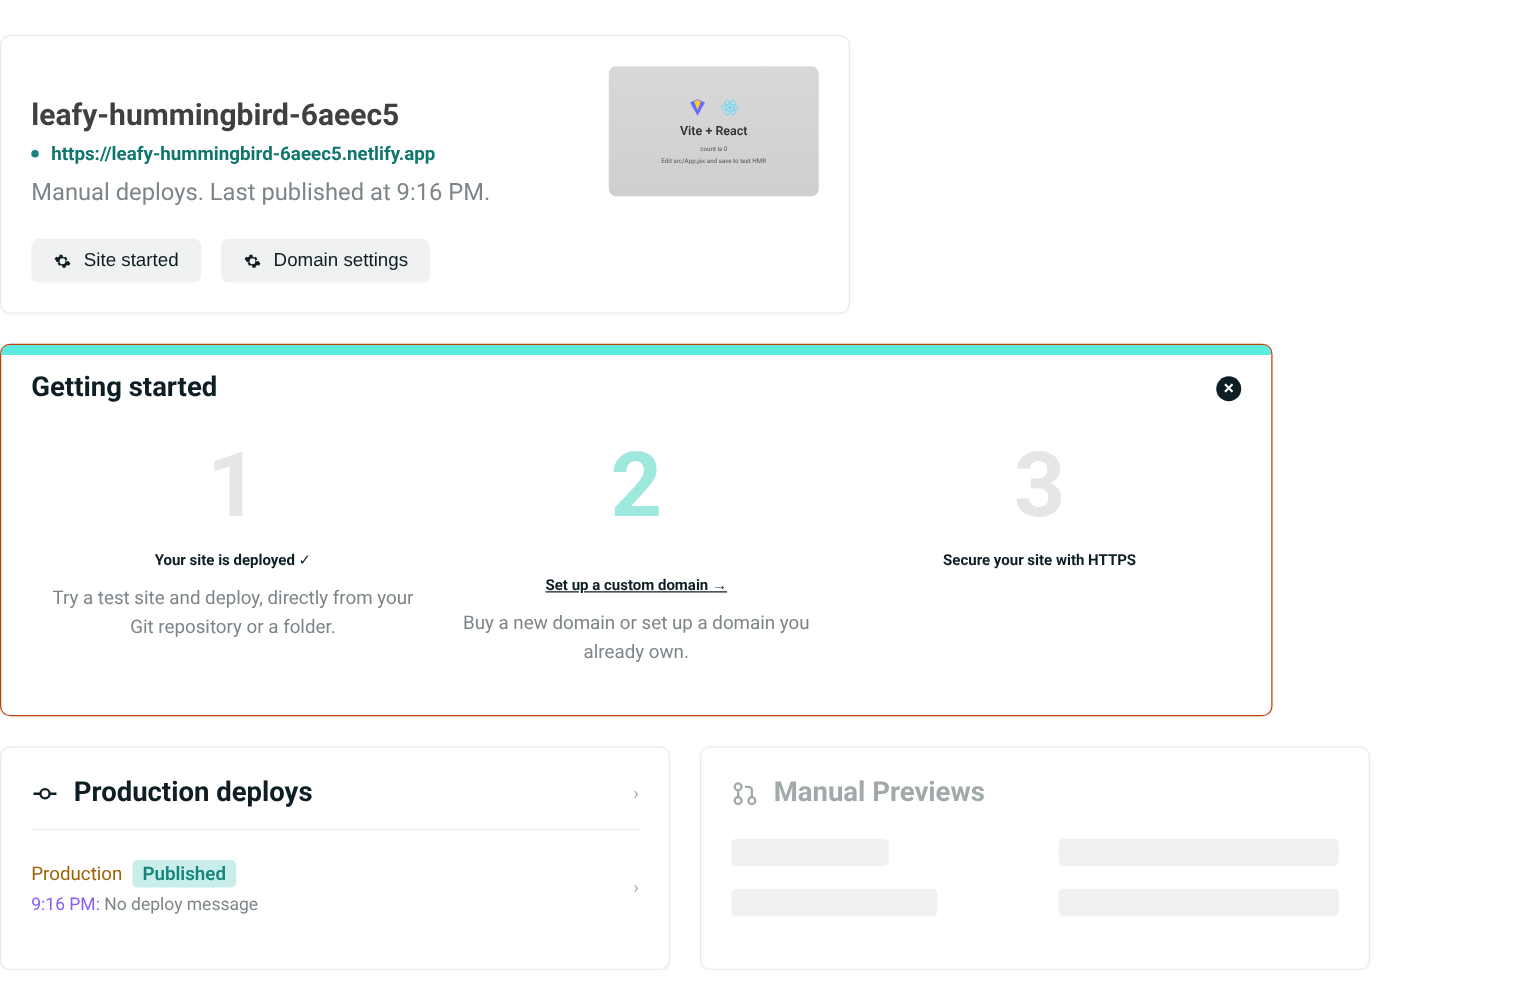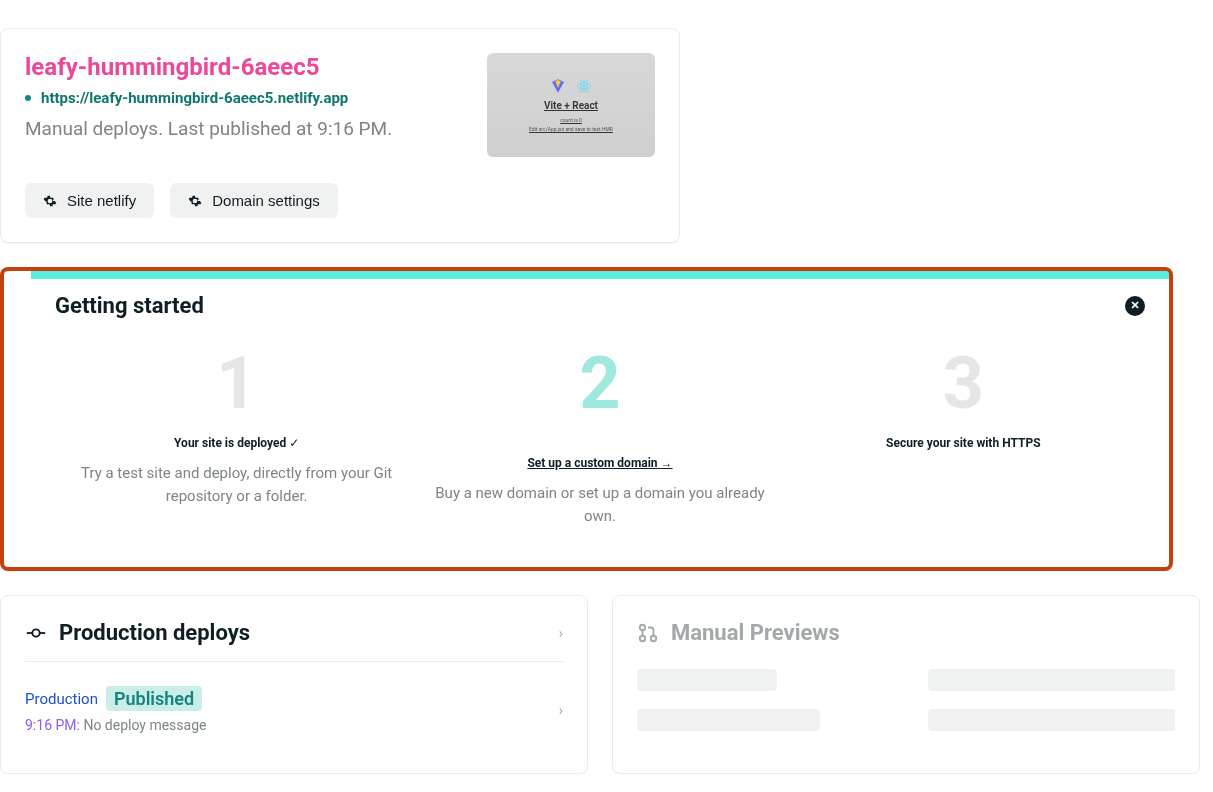--- a/index.html
+++ b/index.html
@@ -26,22 +26,23 @@
 }
 .site-card-top {
   display: flex;
   justify-content: space-between;
   align-items: flex-start;
 }
 .site-info { flex: 1; }
 .site-name {
   font-size: 24px;
   font-weight: 700;
-  color: #ec4899;
+  color: #404040;
   margin-bottom: 8px;
+  margin-top: 25px;
 }
 .site-url-row {
   display: flex;
   align-items: center;
   margin-bottom: 10px;
 }
 .status-dot {
   width: 6px;
   height: 6px;
   border-radius: 50%;
@@ -64,21 +65,20 @@
   background: linear-gradient(#d8d8d8, #cfcfcf);
   border-radius: 6px;
   display: flex;
   flex-direction: column;
   align-items: center;
   justify-content: center;
   font-size: 8px;
   color: #333;
   position: relative;
   overflow: hidden;
-  text-decoration: underline;
 }
 .preview-icons {
   display: flex;
   gap: 10px;
   margin-bottom: 6px;
 }
 .preview-icons svg { width: 16px; height: 16px; }
 .preview-title { font-weight: 600; font-size: 10px; margin-bottom: 6px; color:#333;}
 .preview-sub { font-size: 5px; color:#555; margin-bottom:3px;}
 .preview-line { font-size: 5px; color:#555;}
@@ -99,28 +99,27 @@
   color: #0e1e25;
   cursor: pointer;
   font-weight: 500;
 }
 .gear-icon { width: 14px; height: 14px; }
 .gear-icon path { fill: #0e1e25; }
 
 
 .getting-started {
   background: #fff;
-  border: 4px solid #c2410c;
+  border: 1px solid #c2410c;
   border-radius: 8px;
   margin-top: 24px;
-  width: 1173px;
+  width: 1018px;
   position: relative;
   overflow: hidden;
   box-shadow: 0 1px 2px rgba(0,0,0,0.04);
-  padding-left: 27px;
 }
 .gs-topbar {
   height: 8px;
   background: #5cebdf;
 }
 .gs-header {
   display: flex;
   justify-content: space-between;
   align-items: center;
   padding: 14px 24px 0 24px;
@@ -178,21 +177,21 @@
   font-size: 15px;
   color: #7d8589;
   line-height: 1.5;
 }
 
 
 .bottom-row {
   display: flex;
   gap: 24px;
   margin-top: 24px;
-  width: 1200px;
+  width: 1096px;
 }
 .panel {
   background: #fff;
   border: 1px solid #e9ebeb;
   border-radius: 8px;
   flex: 1;
   padding: 24px;
   box-shadow: 0 1px 2px rgba(0,0,0,0.04);
 }
 .panel-header {
@@ -228,26 +227,26 @@
 }
 .deploy-info { }
 .deploy-row1 {
   display: flex;
   align-items: center;
   gap: 8px;
   margin-bottom: 6px;
 }
 .deploy-env {
   font-size: 15px;
-  color: #1d4ed8;
+  color: #a16207;
 }
 .badge {
   background: #c9ede8;
   color: #15847d;
-  font-size: 18px;
+  font-size: 15px;
   font-weight: 600;
   padding: 2px 8px;
   border-radius: 4px;
 }
 .deploy-row2 {
   font-size: 14px;
 }
 .deploy-time { color: #8b5cf6; }
 .deploy-msg { color: #7d8589; }
 
@@ -297,21 +296,21 @@
         <div class="preview-title">Vite + React</div>
         <div class="preview-sub">count is 0</div>
         <div class="preview-line">Edit src/App.jsx and save to test HMR</div>
       </div>
     </div>
     <div class="site-actions">
       <button class="btn">
         <svg class="gear-icon" viewBox="0 0 24 24">
             <path d="M12 8a4 4 0 100 8 4 4 0 000-8zm9 4a7 7 0 01-.1 1.2l2 1.6-2 3.4-2.4-1a7 7 0 01-2 1.2l-.4 2.6h-4l-.4-2.6a7 7 0 01-2-1.2l-2.4 1-2-3.4 2-1.6A7 7 0 013 12a7 7 0 01.1-1.2l-2-1.6 2-3.4 2.4 1a7 7 0 012-1.2L7.9 3h4l.4 2.6a7 7 0 012 1.2l2.4-1 2 3.4-2 1.6c.1.4.1.8.1 1.2z"></path>
           </svg>
-        <span>Site netlify</span>
+        <span>Site started</span>
       </button>
       <button class="btn">
         <svg class="gear-icon" viewBox="0 0 24 24">
             <path d="M12 8a4 4 0 100 8 4 4 0 000-8zm9 4a7 7 0 01-.1 1.2l2 1.6-2 3.4-2.4-1a7 7 0 01-2 1.2l-.4 2.6h-4l-.4-2.6a7 7 0 01-2-1.2l-2.4 1-2-3.4 2-1.6A7 7 0 013 12a7 7 0 01.1-1.2l-2-1.6 2-3.4 2.4 1a7 7 0 012-1.2L7.9 3h4l.4 2.6a7 7 0 012 1.2l2.4-1 2 3.4-2 1.6c.1.4.1.8.1 1.2z"></path>
           </svg>
         <span>Domain settings</span>
       </button>
     </div>
   </div>
 

